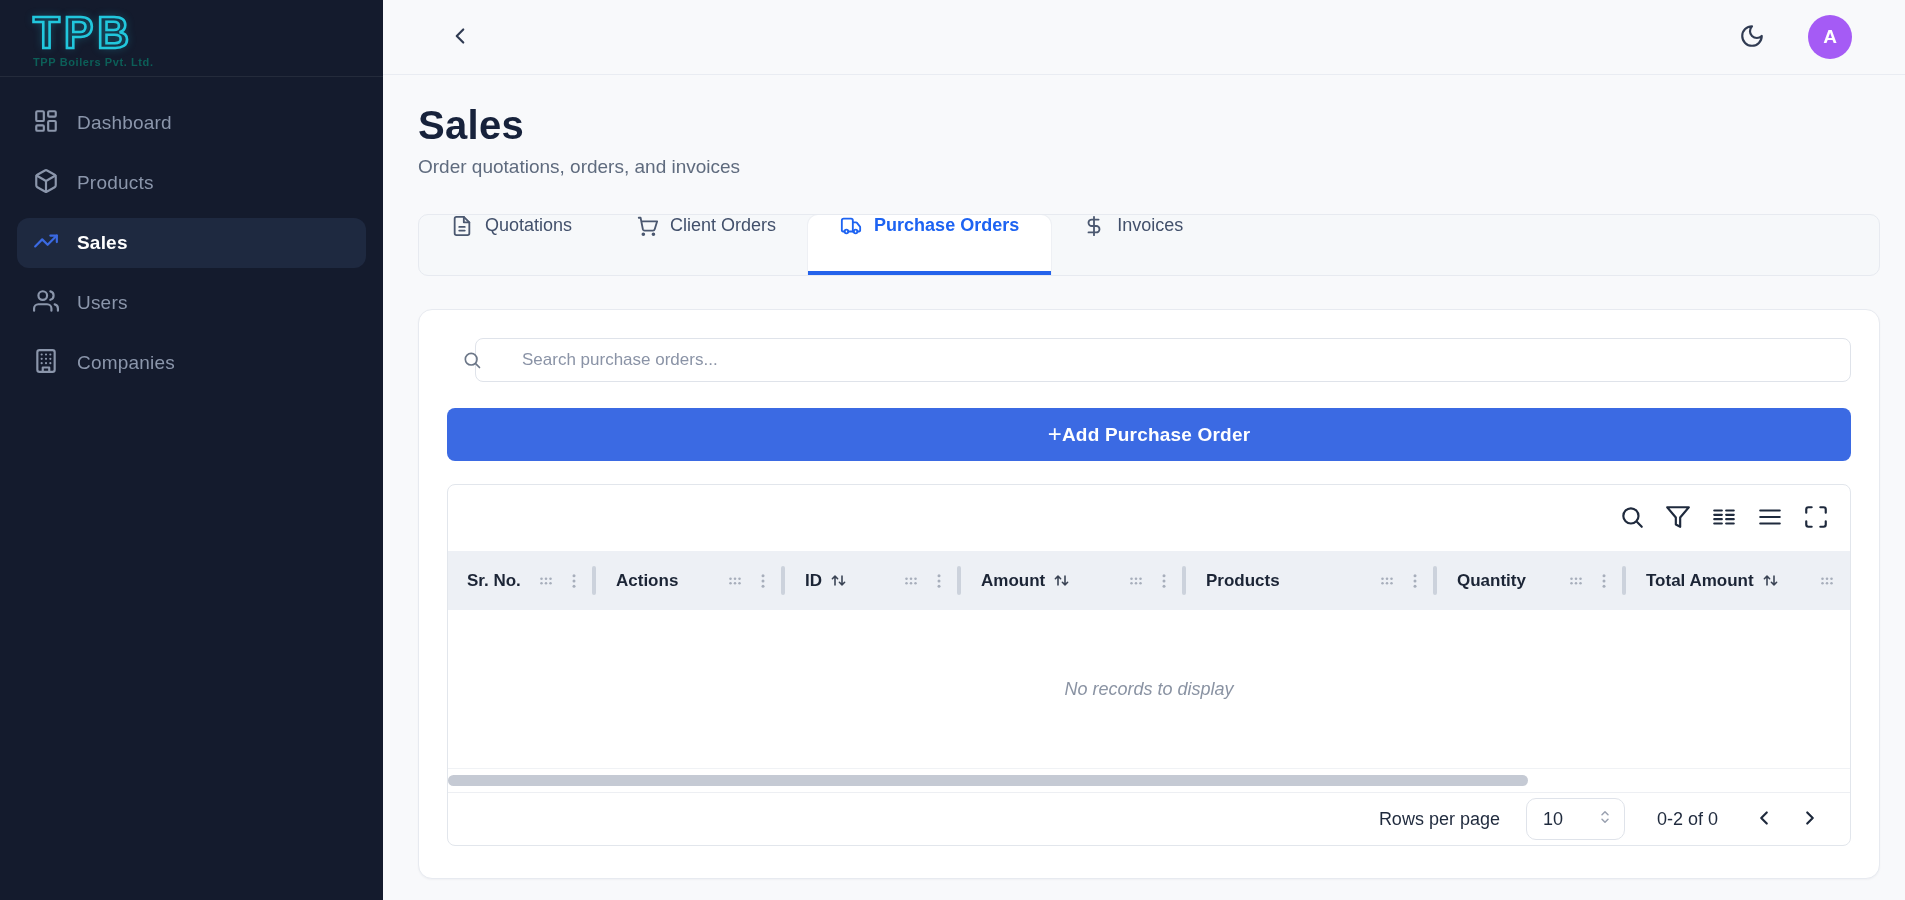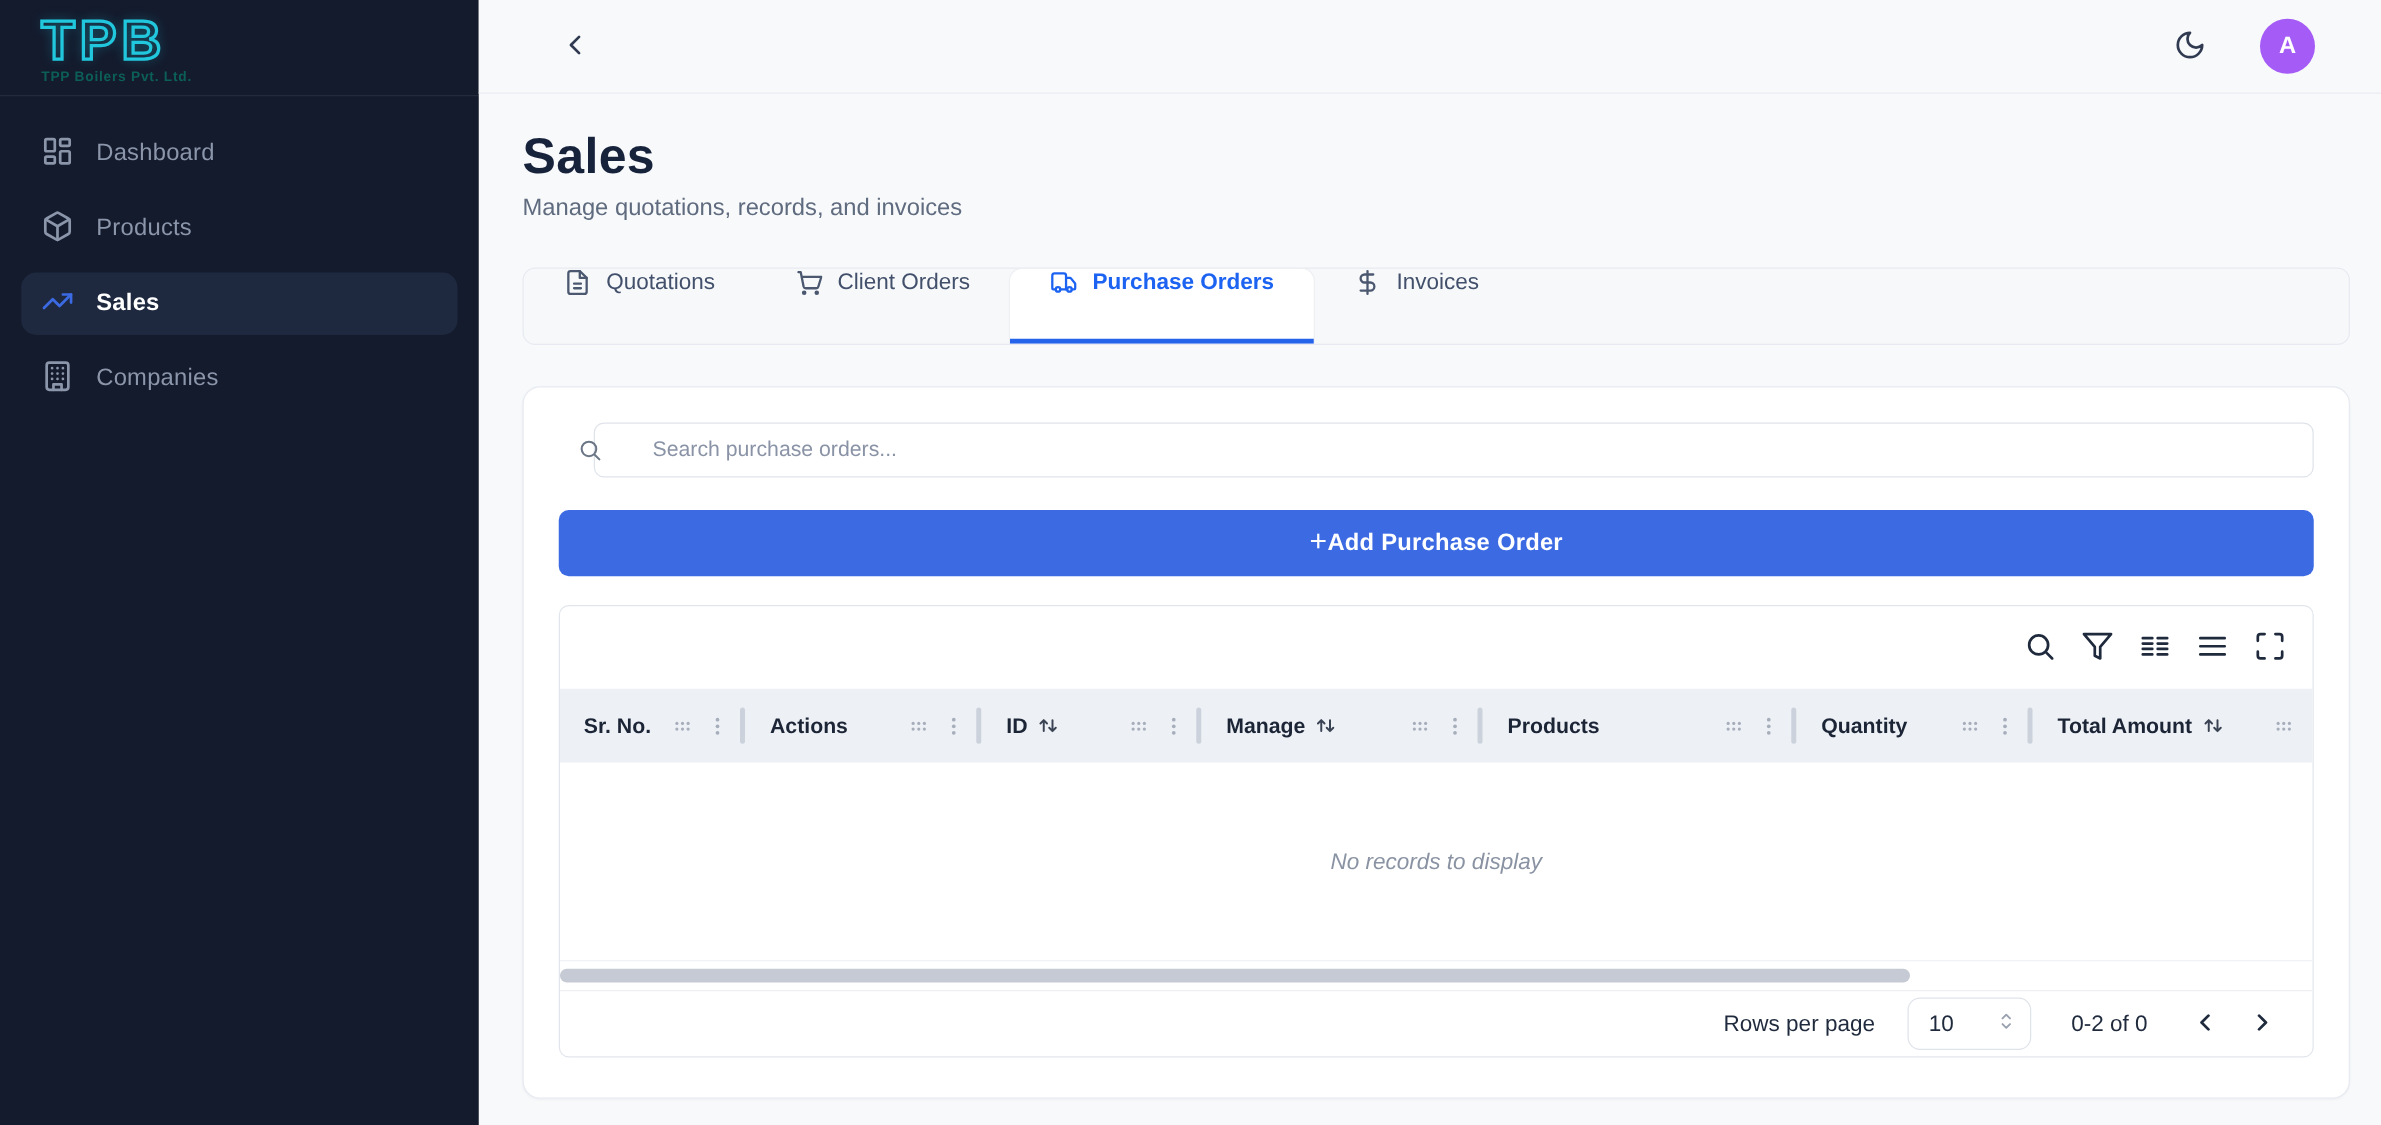--- a/index.html
+++ b/index.html
@@ -133,20 +133,29 @@
       </div>
       <div class="nav-item active">
         <span class="nav-icon"><svg viewBox="0 0 24 24">
               <path d="M22 7l-8.5 8.5-5-5L2 17"></path>
               <path d="M16 7h6v6"></path>
             </svg></span>
         <span class="nav-label">Sales</span>
       </div>
       <div class="nav-item">
         <span class="nav-icon"><svg viewBox="0 0 24 24">
+              <path d="M17 21v-2a4 4 0 0 0-4-4H5a4 4 0 0 0-4 4v2"></path>
+              <circle cx="9" cy="7" r="4"></circle>
+              <path d="M23 21v-2a4 4 0 0 0-3-3.87"></path>
+              <path d="M16 3.13a4 4 0 0 1 0 7.75"></path>
+            </svg></span>
+        <span class="nav-label">Users</span>
+      </div>
+      <div class="nav-item">
+        <span class="nav-icon"><svg viewBox="0 0 24 24">
               <rect x="4" y="2" width="16" height="20" rx="2"></rect>
               <path d="M9 22v-4h6v4"></path>
               <path d="M8 6h.01M12 6h.01M16 6h.01M8 10h.01M12 10h.01M16 10h.01M8 14h.01M12 14h.01M16 14h.01"></path>
             </svg></span>
         <span class="nav-label">Companies</span>
       </div>
     </nav>
   </aside>
 
   <header class="topbar">
@@ -160,21 +169,21 @@
         <span><svg viewBox="0 0 24 24">
               <path d="M12 3a6.36 6.36 0 0 0 9 9 9 9 0 1 1-9-9z"></path>
             </svg></span>
       </button>
       <div class="avatar">A</div>
     </div>
   </header>
 
   <main class="main">
     <h1 class="page-title">Sales</h1>
-    <div class="page-subtitle">Manage quotations, records, and invoices</div>
+    <div class="page-subtitle">Order quotations, orders, and invoices</div>
 
     <div class="tabs">
       <div class="tab">
         <span><svg viewBox="0 0 24 24">
               <path d="M14 2H6a2 2 0 0 0-2 2v16a2 2 0 0 0 2 2h12a2 2 0 0 0 2-2V8z"></path>
               <path d="M14 2v6h6"></path>
               <path d="M9 13h6M9 17h6"></path>
             </svg></span>
         <span>Quotations</span>
       </div>
@@ -316,21 +325,21 @@
             <span class="more-icon">
                 <svg viewBox="0 0 24 24">
                   <circle cx="12" cy="5" r="2"></circle>
                   <circle cx="12" cy="12" r="2"></circle>
                   <circle cx="12" cy="19" r="2"></circle>
                 </svg>
               </span>
             <span class="col-sep"></span>
           </div>
           <div class="th" style="width:225px">
-            <span class="th-label">Manage</span>
+            <span class="th-label">Amount</span>
             <span class="sort-icon">
                 <svg viewBox="0 0 24 24">
                   <path d="M8 17V7m0 0L5 10m3-3 3 3"></path>
                   <path d="M16 7v10m0 0 3-3m-3 3-3-3"></path>
                 </svg>
               </span>
             <span class="spacer"></span>
             <span class="grip-icon">
                 <svg viewBox="0 0 24 24">
                   <circle cx="6" cy="9" r="1.7"></circle>

